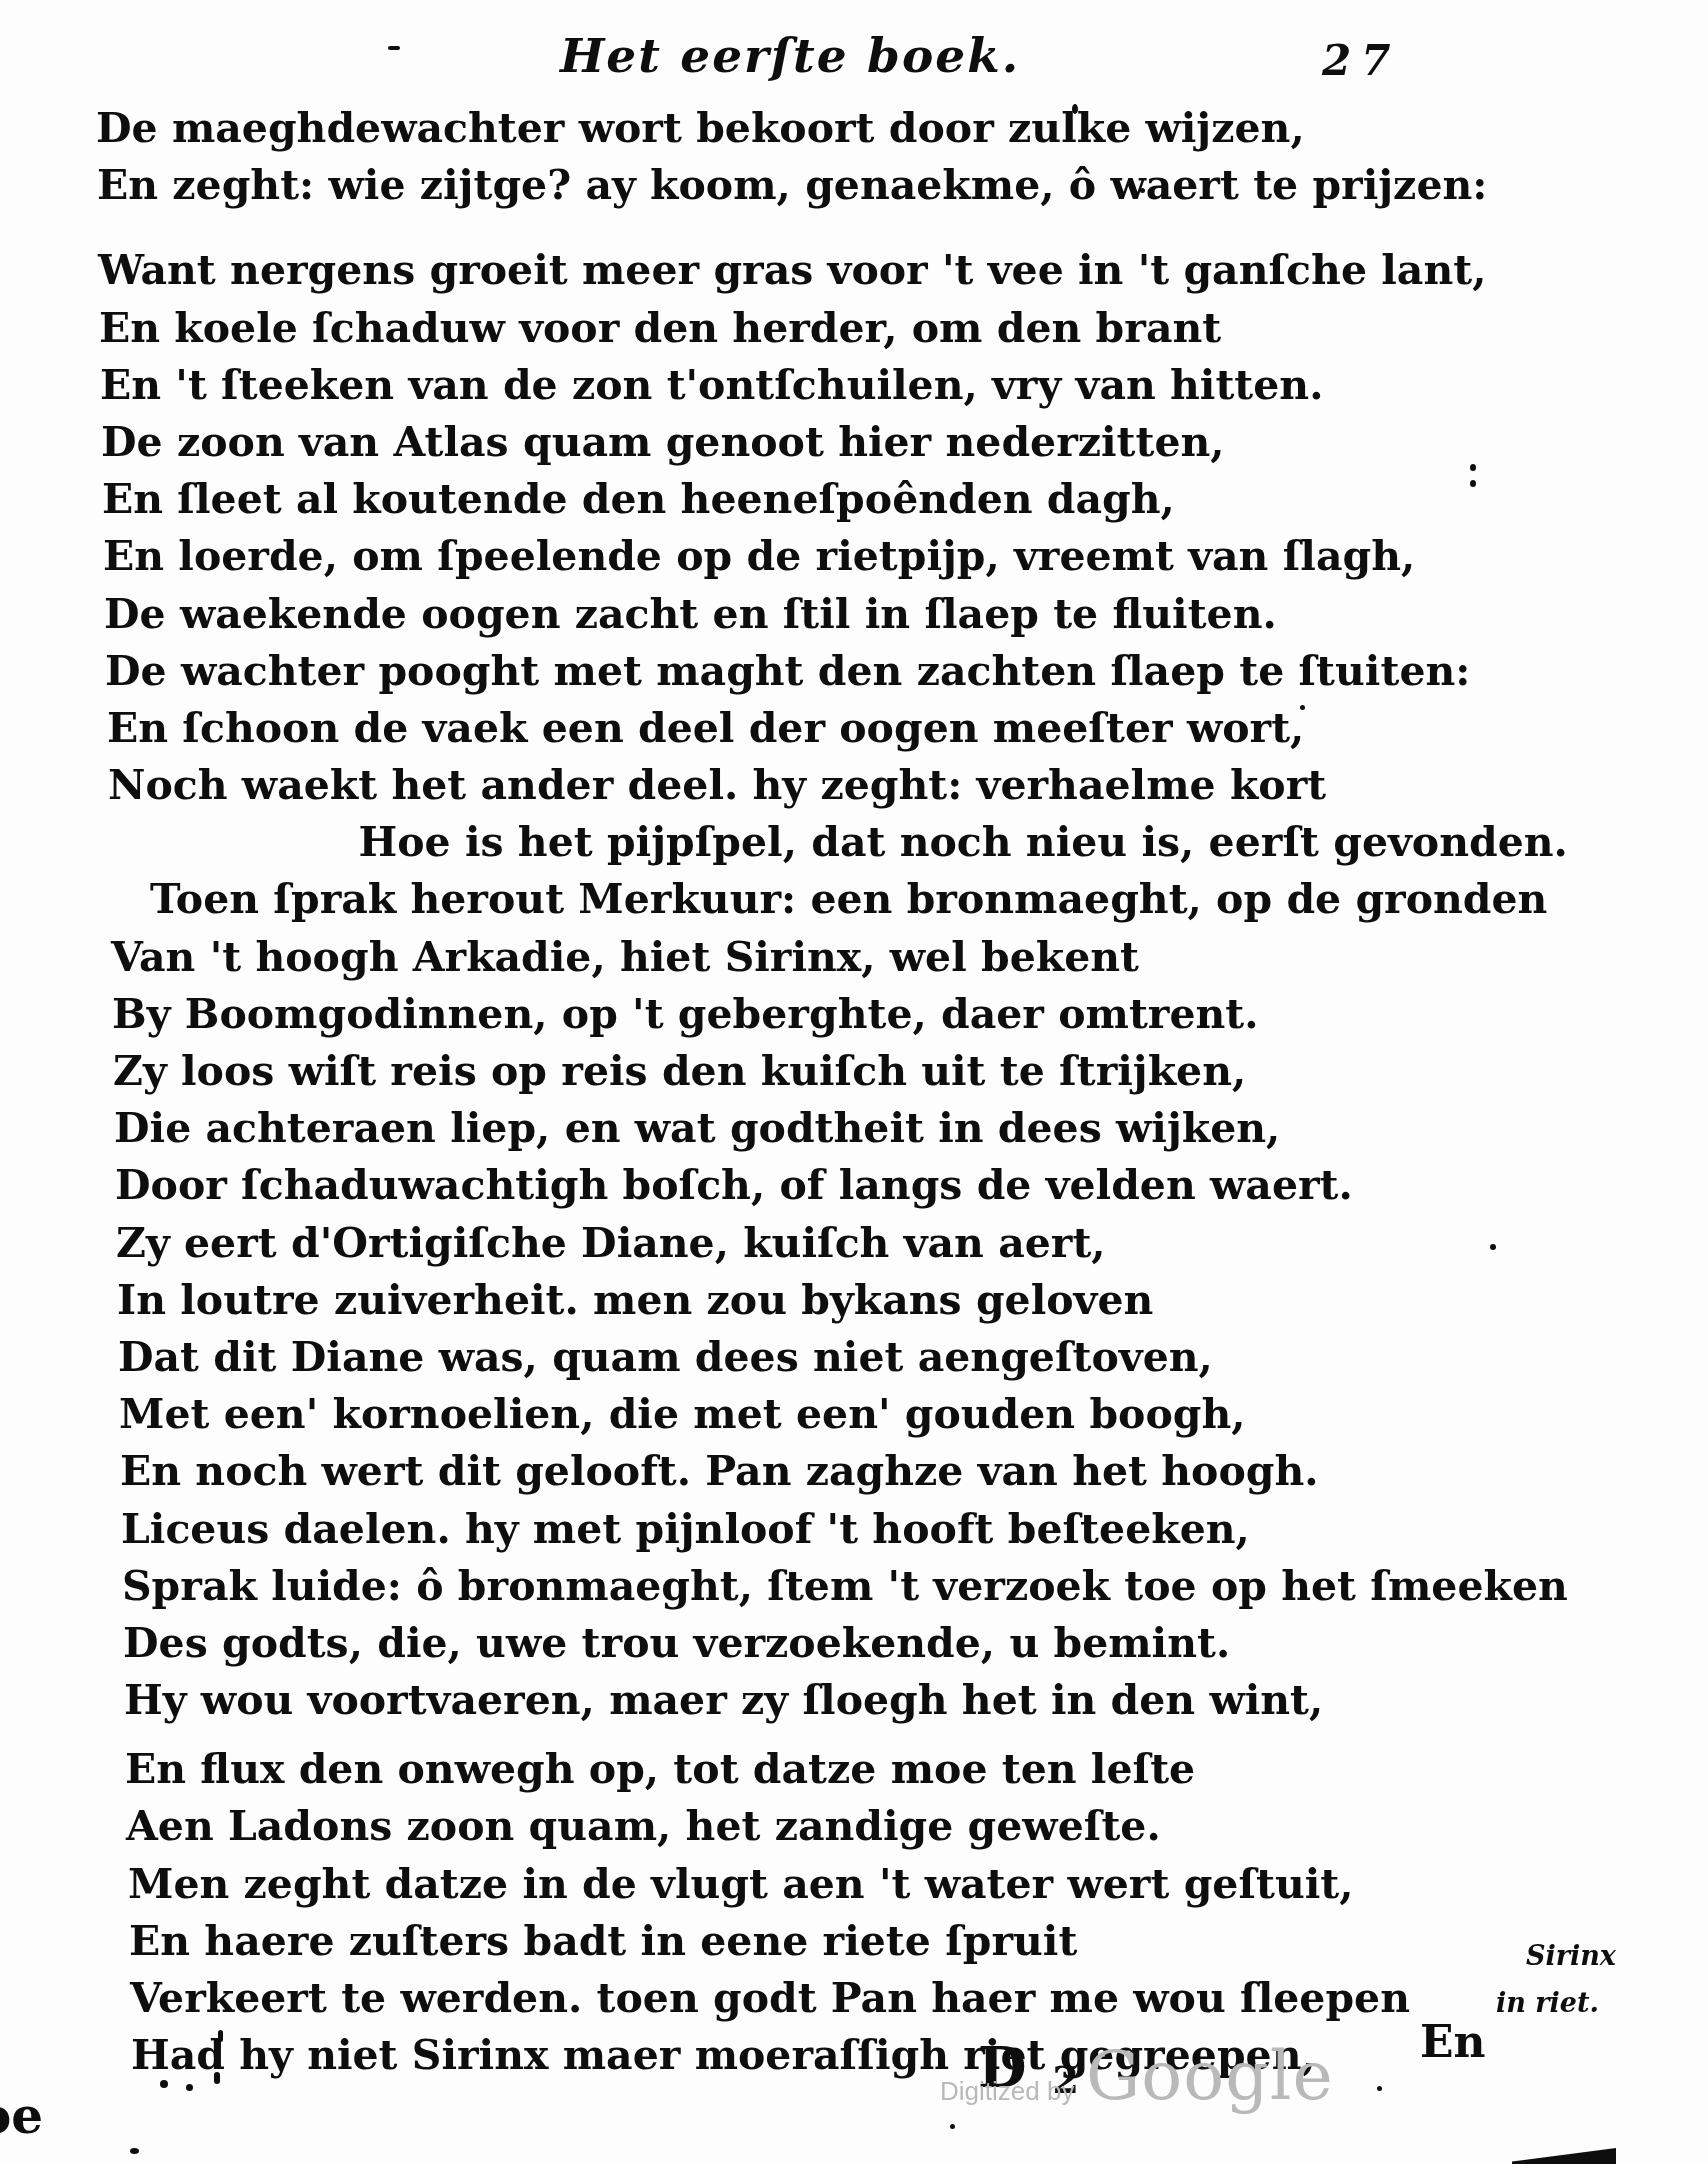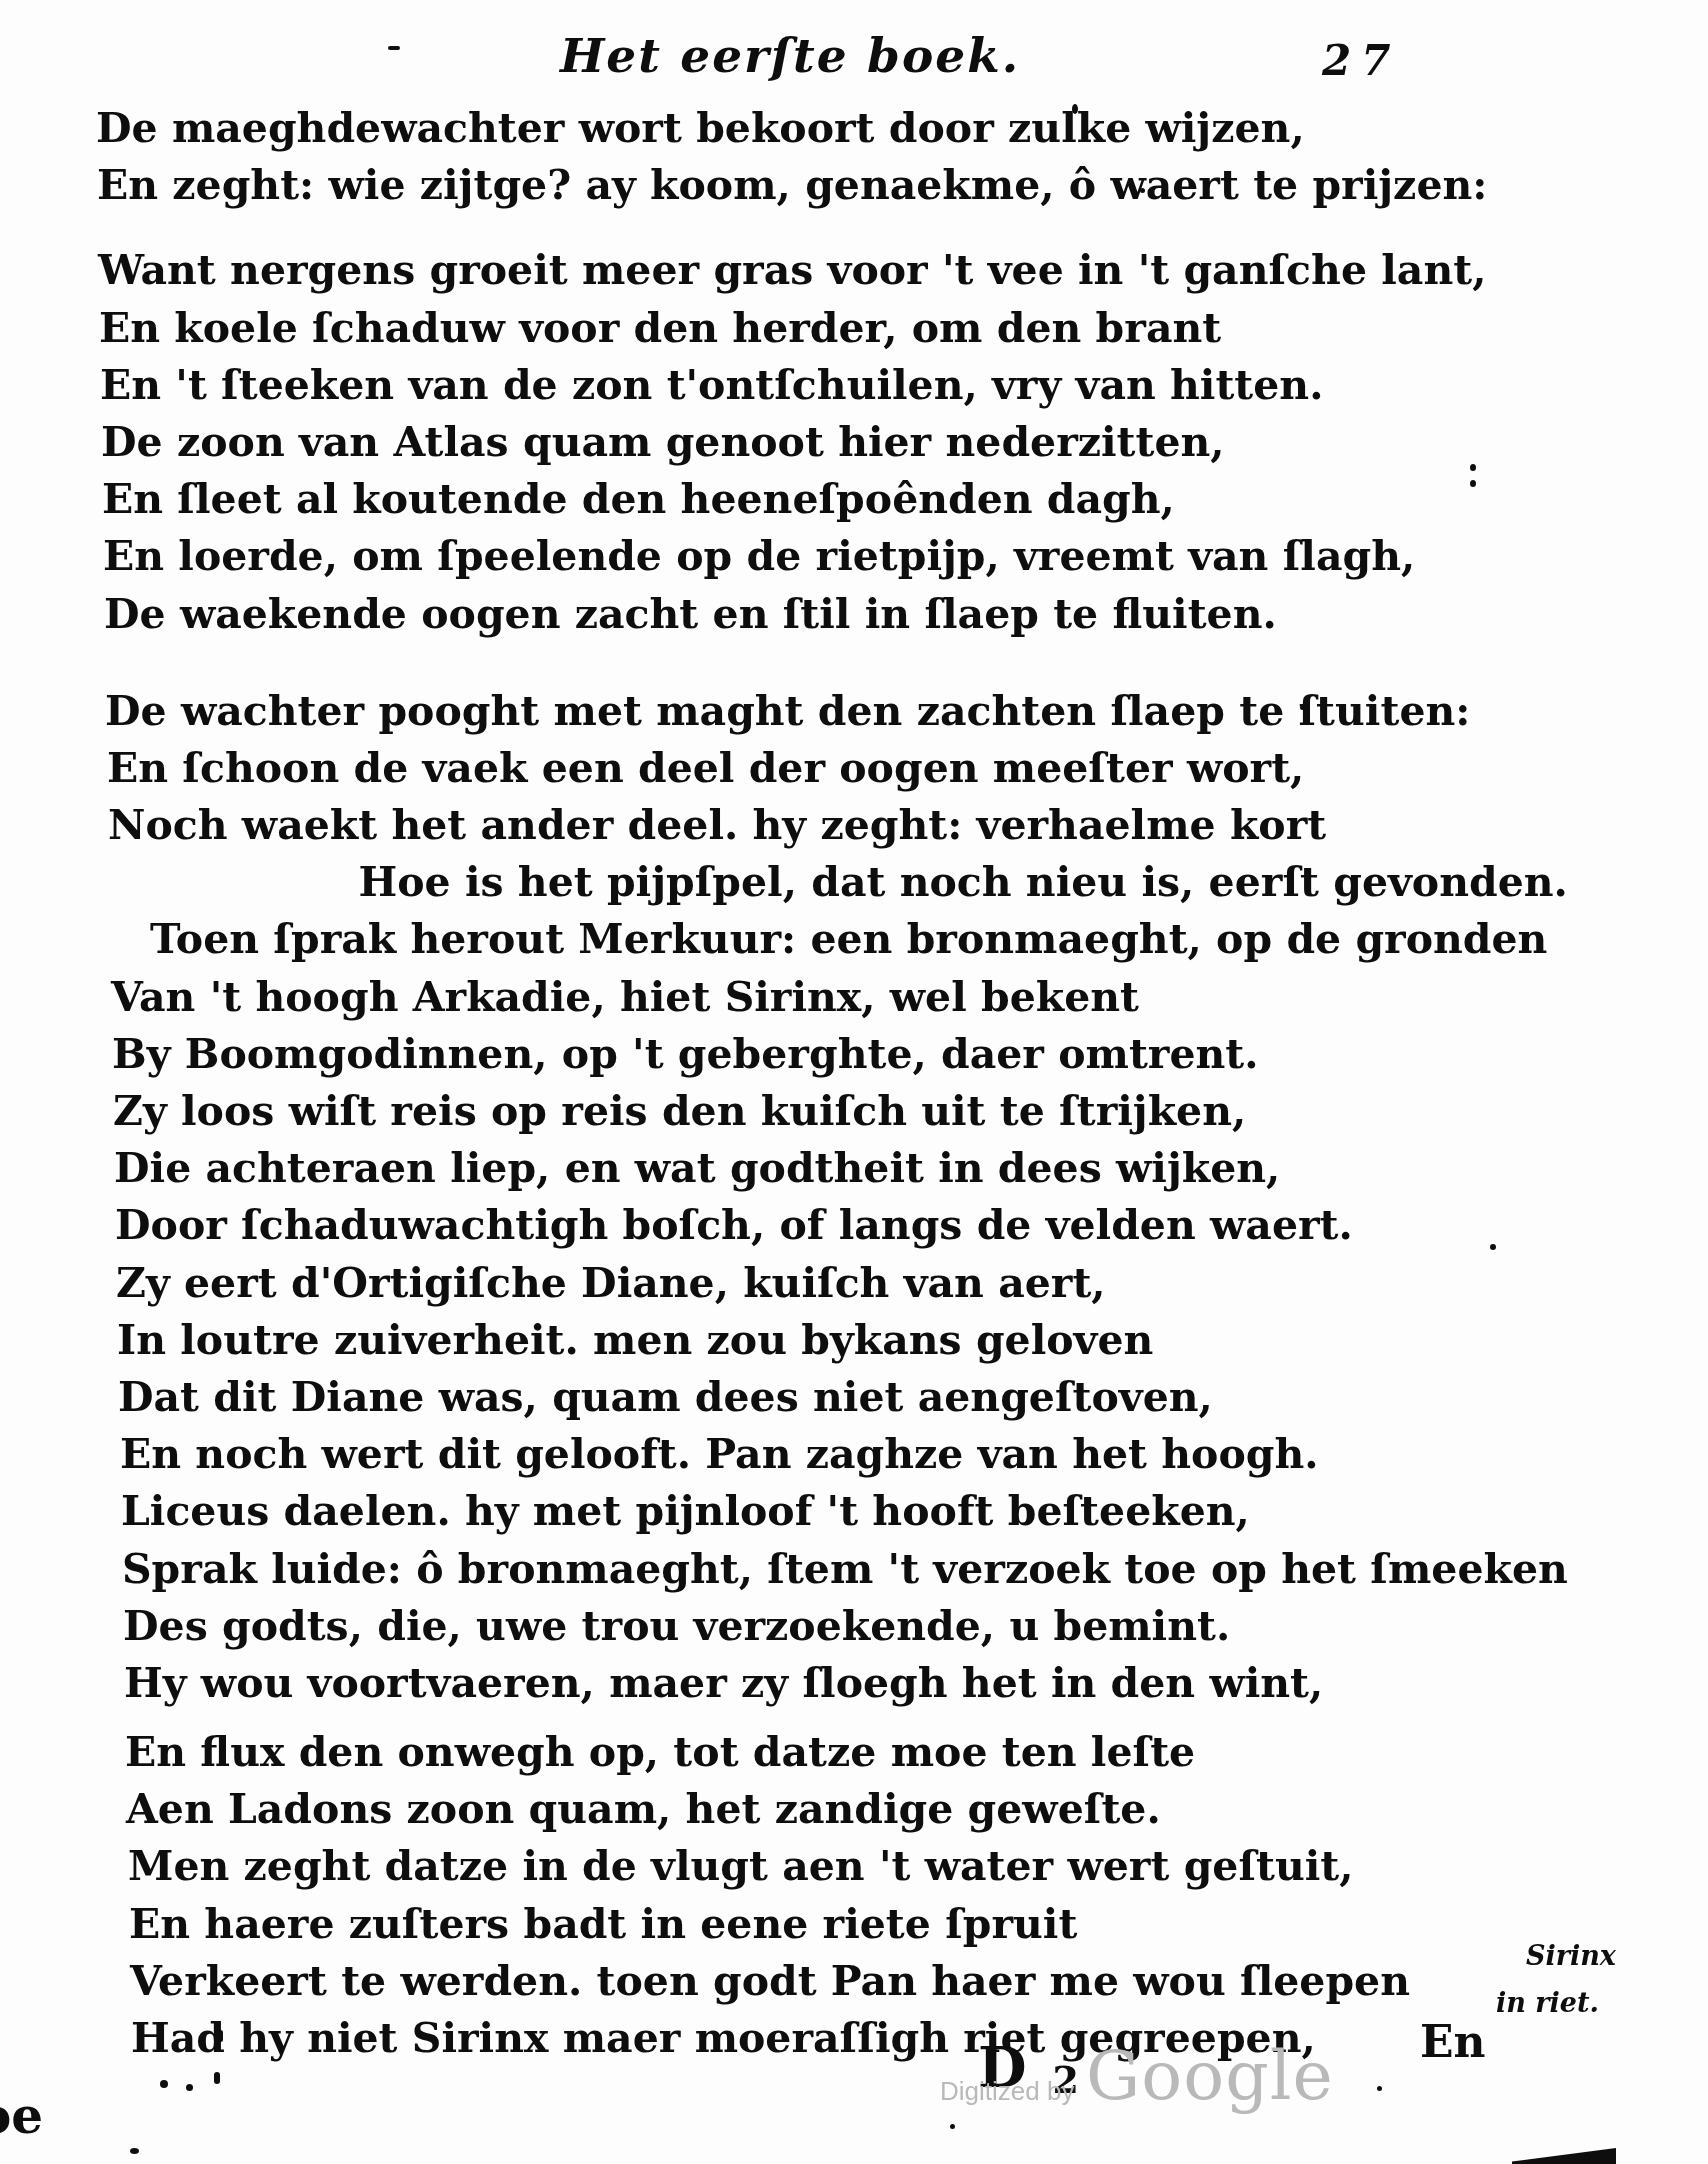--- a/index.html
+++ b/index.html
@@ -92,33 +92,34 @@
   <div class="poem">
       <div class="line" style="padding-left: 0px;">De maeghdewachter wort bekoort door zulke wijzen,</div>
       <div class="line" style="padding-left: 1px;">En zeght: wie zijtge? ay koom, genaekme, ô waert te prijzen:</div>
       <div class="line" style="padding-left: 2px; margin-top: 28px;">Want nergens groeit meer gras voor 't vee in 't ganſche lant,</div>
       <div class="line" style="padding-left: 3px;">En koele ſchaduw voor den herder, om den brant</div>
       <div class="line" style="padding-left: 4px;">En 't ſteeken van de zon t'ontſchuilen, vry van hitten.</div>
       <div class="line" style="padding-left: 5px;">De zoon van Atlas quam genoot hier nederzitten,</div>
       <div class="line" style="padding-left: 6px;">En ſleet al koutende den heeneſpoênden dagh,</div>
       <div class="line" style="padding-left: 7px;">En loerde, om ſpeelende op de rietpijp, vreemt van ſlagh,</div>
       <div class="line" style="padding-left: 8px;">De waekende oogen zacht en ſtil in ſlaep te fluiten.</div>
-      <div class="line" style="padding-left: 9px; margin-top: 40px;">De wachter pooght met maght den zachten ſlaep te ſtuiten:</div>
+      <div class="line" style="padding-left: 9px;">De wachter pooght met maght den zachten ſlaep te ſtuiten:</div>
       <div class="line" style="padding-left: 11px;">En ſchoon de vaek een deel der oogen meeſter wort,</div>
       <div class="line" style="padding-left: 12px;">Noch waekt het ander deel. hy zeght: verhaelme kort</div>
       <div class="line" style="padding-left: 13px; text-align: right;">Hoe is het pijpſpel, dat noch nieu is, eerſt gevonden.</div>
       <div class="line" style="padding-left: 54px;">Toen ſprak herout Merkuur: een bronmaeght, op de gronden</div>
       <div class="line" style="padding-left: 15px;">Van 't hoogh Arkadie, hiet Sirinx, wel bekent</div>
       <div class="line" style="padding-left: 16px;">By Boomgodinnen, op 't geberghte, daer omtrent.</div>
       <div class="line" style="padding-left: 17px;">Zy loos wiſt reis op reis den kuiſch uit te ſtrijken,</div>
       <div class="line" style="padding-left: 18px;">Die achteraen liep, en wat godtheit in dees wijken,</div>
       <div class="line" style="padding-left: 19px;">Door ſchaduwachtigh boſch, of langs de velden waert.</div>
       <div class="line" style="padding-left: 20px;">Zy eert d'Ortigiſche Diane, kuiſch van aert,</div>
       <div class="line" style="padding-left: 21px;">In loutre zuiverheit. men zou bykans geloven</div>
       <div class="line" style="padding-left: 22px;">Dat dit Diane was, quam dees niet aengeſtoven,</div>
+      <div class="line" style="padding-left: 23px;">Met een' kornoelien, die met een' gouden boogh,</div>
       <div class="line" style="padding-left: 24px;">En noch wert dit gelooft. Pan zaghze van het hoogh.</div>
       <div class="line" style="padding-left: 25px;">Liceus daelen. hy met pijnloof 't hooft beſteeken,</div>
       <div class="line" style="padding-left: 26px;">Sprak luide: ô bronmaeght, ſtem 't verzoek toe op het ſmeeken</div>
       <div class="line" style="padding-left: 27px;">Des godts, die, uwe trou verzoekende, u bemint.</div>
       <div class="line" style="padding-left: 28px;">Hy wou voortvaeren, maer zy ſloegh het in den wint,</div>
       <div class="line" style="padding-left: 29px; margin-top: 12px;">En flux den onwegh op, tot datze moe ten leſte</div>
       <div class="line" style="padding-left: 30px;">Aen Ladons zoon quam, het zandige geweſte.</div>
       <div class="line" style="padding-left: 32px;">Men zeght datze in de vlugt aen 't water wert geſtuit,</div>
       <div class="line" style="padding-left: 33px;">En haere zuſters badt in eene riete ſpruit</div>
       <div class="line" style="padding-left: 34px;">Verkeert te werden. toen godt Pan haer me wou ſleepen</div>

